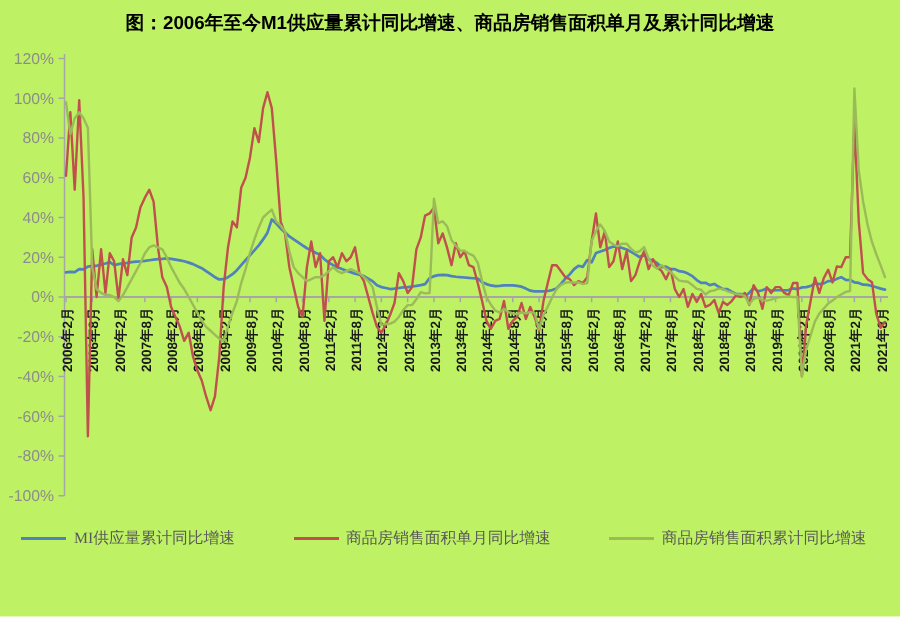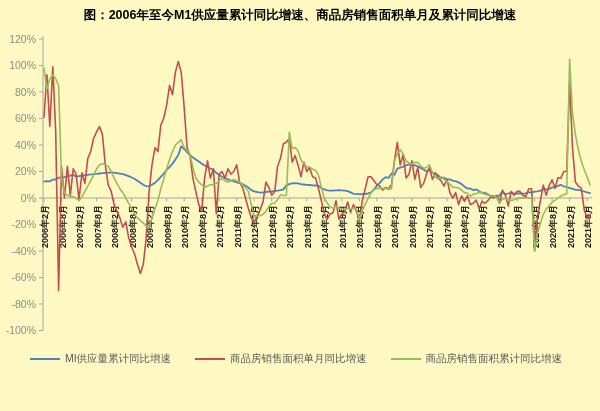--- a/index.html
+++ b/index.html
@@ -1,27 +1,27 @@
 <!DOCTYPE html>
 <html><head>
 <meta charset="utf-8">
 <style>
   html,body{margin:0;padding:0;background:#fff;}
   .frame{
-    position:relative;width:600px;height:411px;background:#fef9c3;overflow:hidden;
+    position:relative;width:600px;height:411px;background:#bef264;overflow:hidden;
     font-family:"Liberation Sans","DejaVu Sans",sans-serif;
   }
   .chart-title{
     position:absolute;top:7px;left:0;width:600px;text-align:center;
     font-size:12.5px;font-weight:bold;color:#000;letter-spacing:0;
   }
   .chart-svg{position:absolute;top:0;left:0;}
   .legend-row{
     position:absolute;top:352px;left:0;width:592px;
-    display:flex;justify-content:center;align-items:center;gap:24px;
+    display:flex;justify-content:center;align-items:center;gap:39px;font-family:Liberation Serif, serif;
   }
   .legend-item{display:flex;align-items:center;gap:5px;}
   .legend-swatch{display:inline-block;width:30px;height:2px;}
   .legend-label{font-size:10.5px;color:#595959;}
   .source-note{
     position:absolute;top:381px;right:14px;
     font-size:10.5px;color:#808080;
   }
 </style>
 </head>

